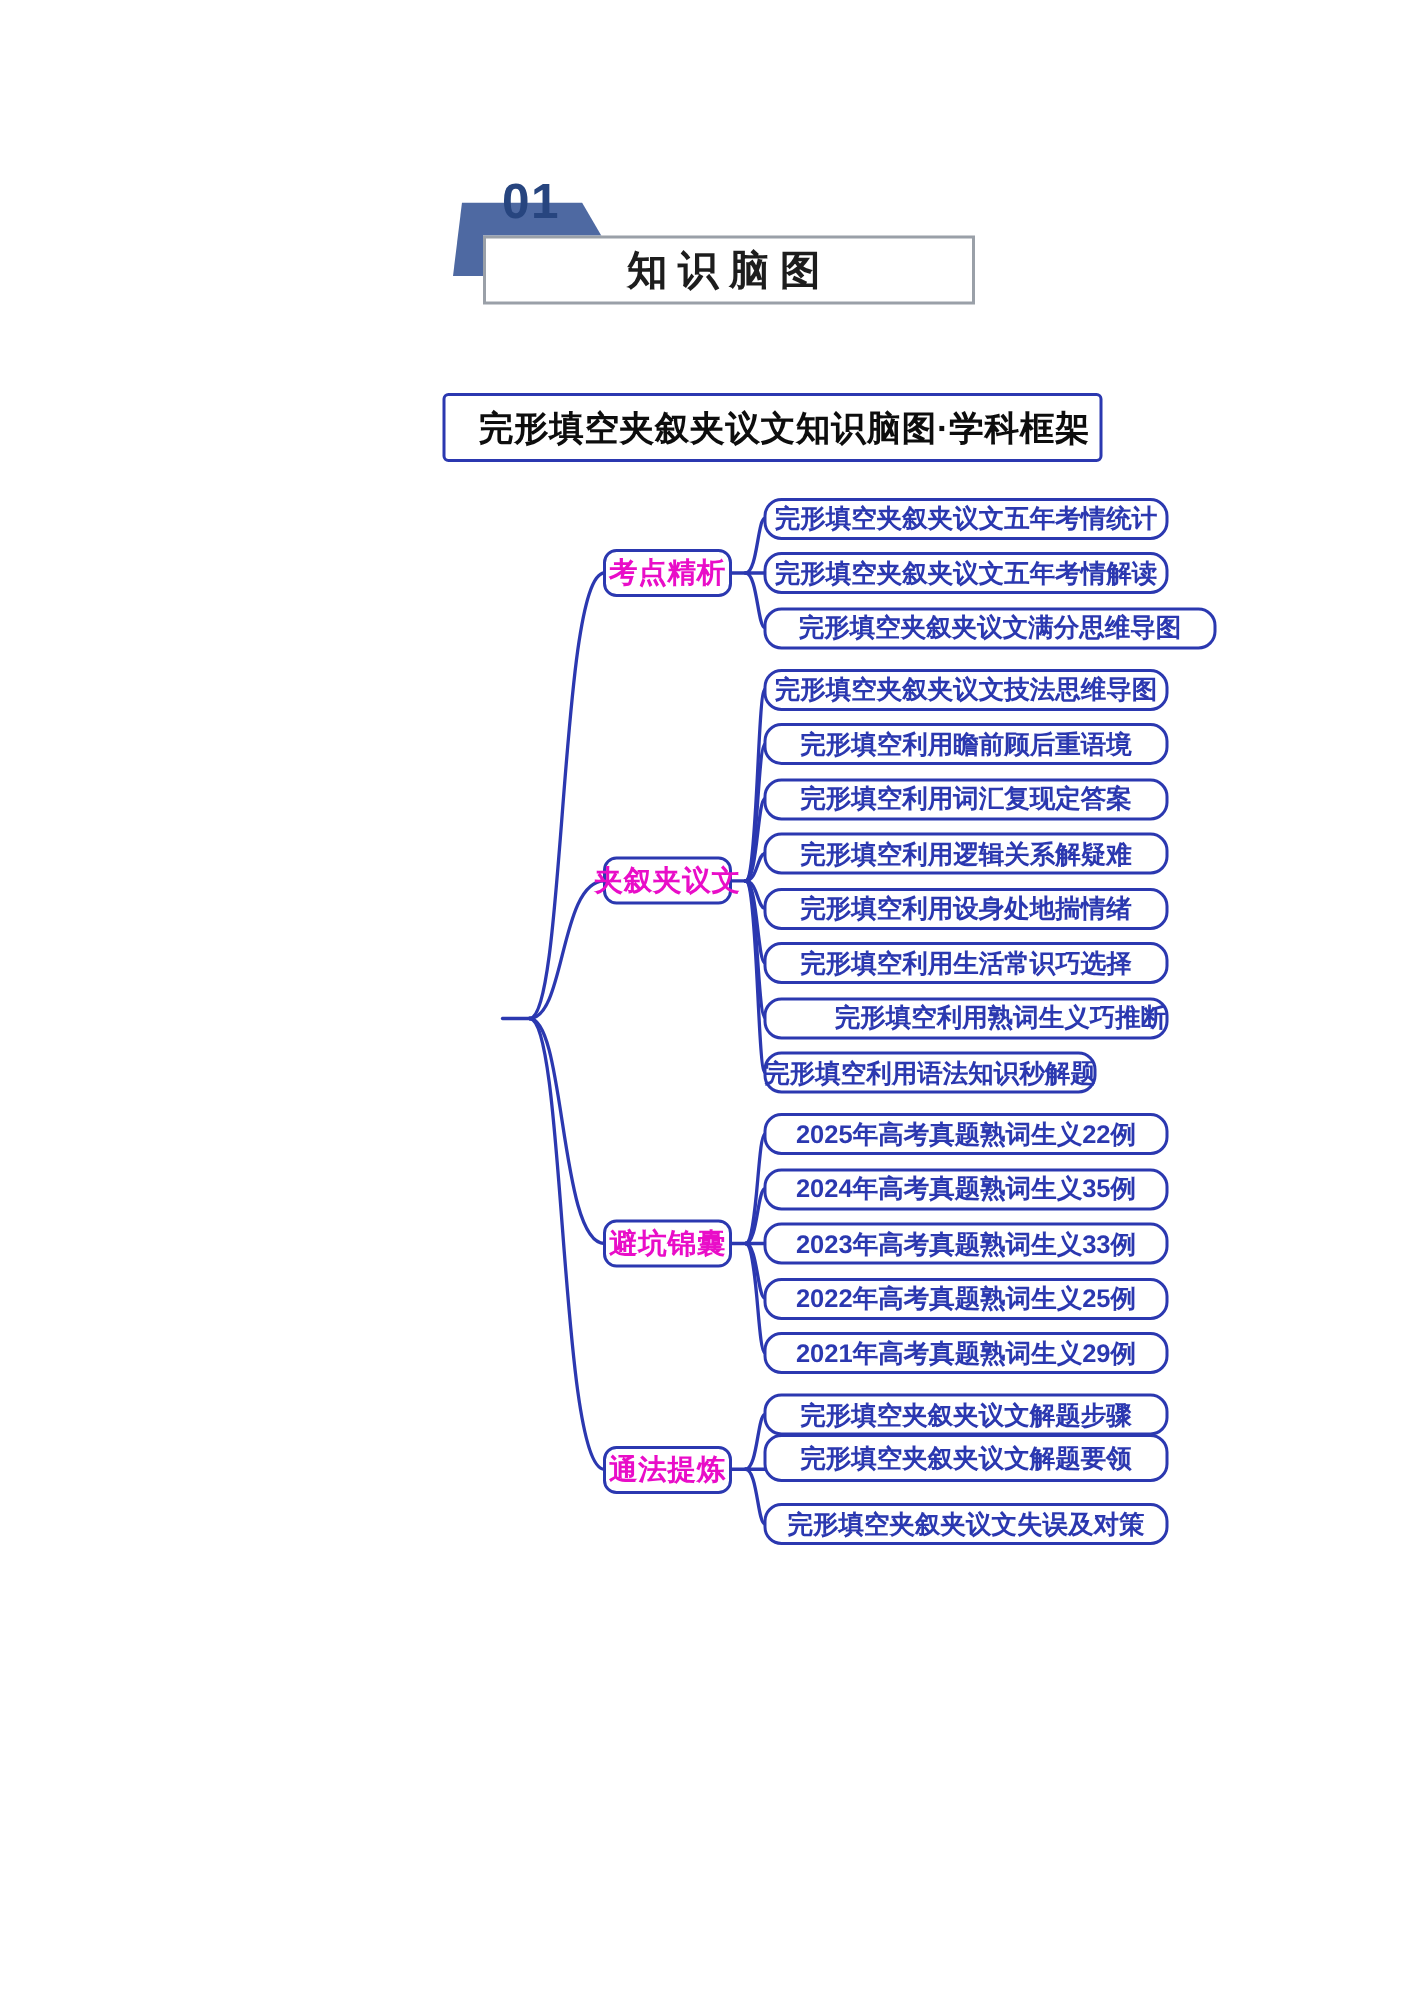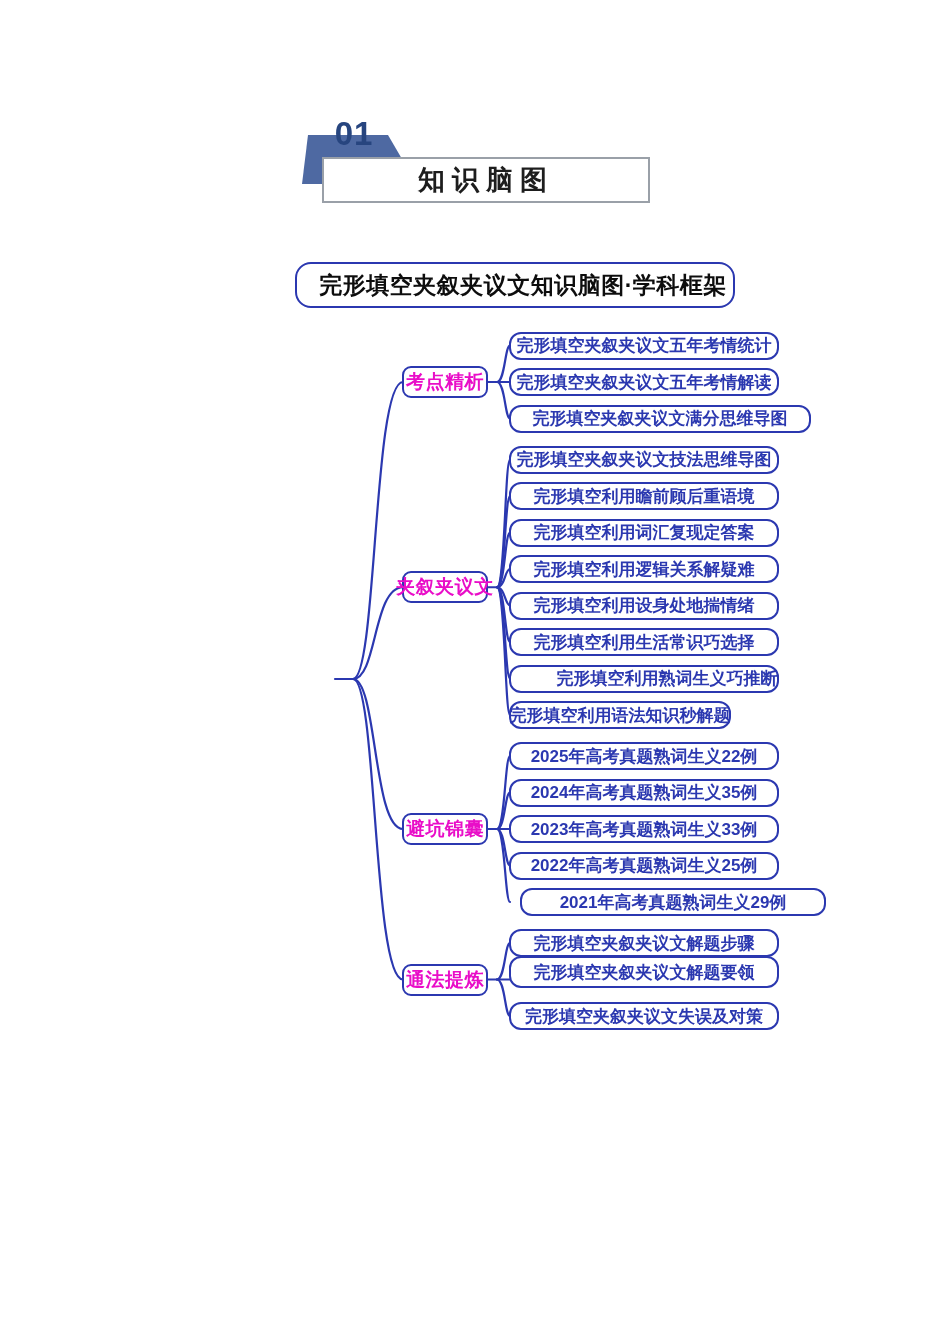--- a/index.html
+++ b/index.html
@@ -32,21 +32,21 @@
     position:absolute;left:322px;top:157px;width:328px;height:46px;
     background:#ffffff;border:2px solid #9aa0a8;box-sizing:border-box;
     display:flex;align-items:center;justify-content:center;
     z-index:2;white-space:nowrap;
   }
   .h-box .strong{font-size:27px;font-weight:900;color:#1d1d1d;letter-spacing:7px;}
   .h-box .rest{font-size:27px;font-weight:600;color:#2a2a2a;letter-spacing:1.5px;}
   
   .diagram-title{
     position:absolute;left:295px;top:262px;width:440px;height:46px;
-    box-sizing:border-box;border:2.5px solid var(--blue);border-radius:16px;
+    box-sizing:border-box;border:2.5px solid var(--blue);border-radius:4px;
     display:flex;align-items:center;justify-content:center;
     font-size:23px;font-weight:800;color:#0d0d0d;letter-spacing:0.5px;
     background:#ffffff;white-space:nowrap;padding-left:16px;
   }
   
   .mindmap{position:absolute;left:0;top:0;width:950px;height:1344px;}
   .connectors{position:absolute;left:0;top:0;}
   .connectors path{fill:none;stroke:var(--blue);stroke-width:2.2;stroke-linecap:round;}
   .node{
     position:absolute;box-sizing:border-box;background:#ffffff;
@@ -119,21 +119,21 @@
         <div class="node child-node" style="left: 509px; top: 555px; width: 270px; height: 28px;">完形填空利用逻辑关系解疑难</div>
         <div class="node child-node" style="left: 509px; top: 591.5px; width: 270px; height: 28px;">完形填空利用设身处地揣情绪</div>
         <div class="node child-node" style="left: 509px; top: 628px; width: 270px; height: 28px;">完形填空利用生活常识巧选择</div>
         <div class="node child-node" style="left: 509px; top: 664.5px; width: 270px; height: 28px; padding-left: 46px;">完形填空利用熟词生义巧推断</div>
         <div class="node child-node" style="left: 509px; top: 701px; width: 222px; height: 28px;">完形填空利用语法知识秒解题</div>
         <div class="node branch-node" style="left: 402px; top: 813px; width: 86px; height: 32px;">避坑锦囊</div>
         <div class="node child-node" style="left: 509px; top: 742px; width: 270px; height: 28px;">2025年高考真题熟词生义22例</div>
         <div class="node child-node" style="left: 509px; top: 778.5px; width: 270px; height: 28px;">2024年高考真题熟词生义35例</div>
         <div class="node child-node" style="left: 509px; top: 815px; width: 270px; height: 28px;">2023年高考真题熟词生义33例</div>
         <div class="node child-node" style="left: 509px; top: 851.5px; width: 270px; height: 28px;">2022年高考真题熟词生义25例</div>
-        <div class="node child-node" style="left: 520px; top: 888px; width: 306px; height: 28px;">2021年高考真题熟词生义29例</div>
+        <div class="node child-node" style="left: 509px; top: 888px; width: 270px; height: 28px;">2021年高考真题熟词生义29例</div>
         <div class="node branch-node" style="left: 402px; top: 963.5px; width: 86px; height: 32px;">通法提炼</div>
         <div class="node child-node" style="left: 509px; top: 929px; width: 270px; height: 28px;">完形填空夹叙夹议文解题步骤</div>
         <div class="node child-node" style="left: 509px; top: 956px; width: 270px; height: 32px;">完形填空夹叙夹议文解题要领</div>
         <div class="node child-node" style="left: 509px; top: 1002px; width: 270px; height: 28px;">完形填空夹叙夹议文失误及对策</div>
       </div>
   </div>
 
 </div>
 
 </body></html>

